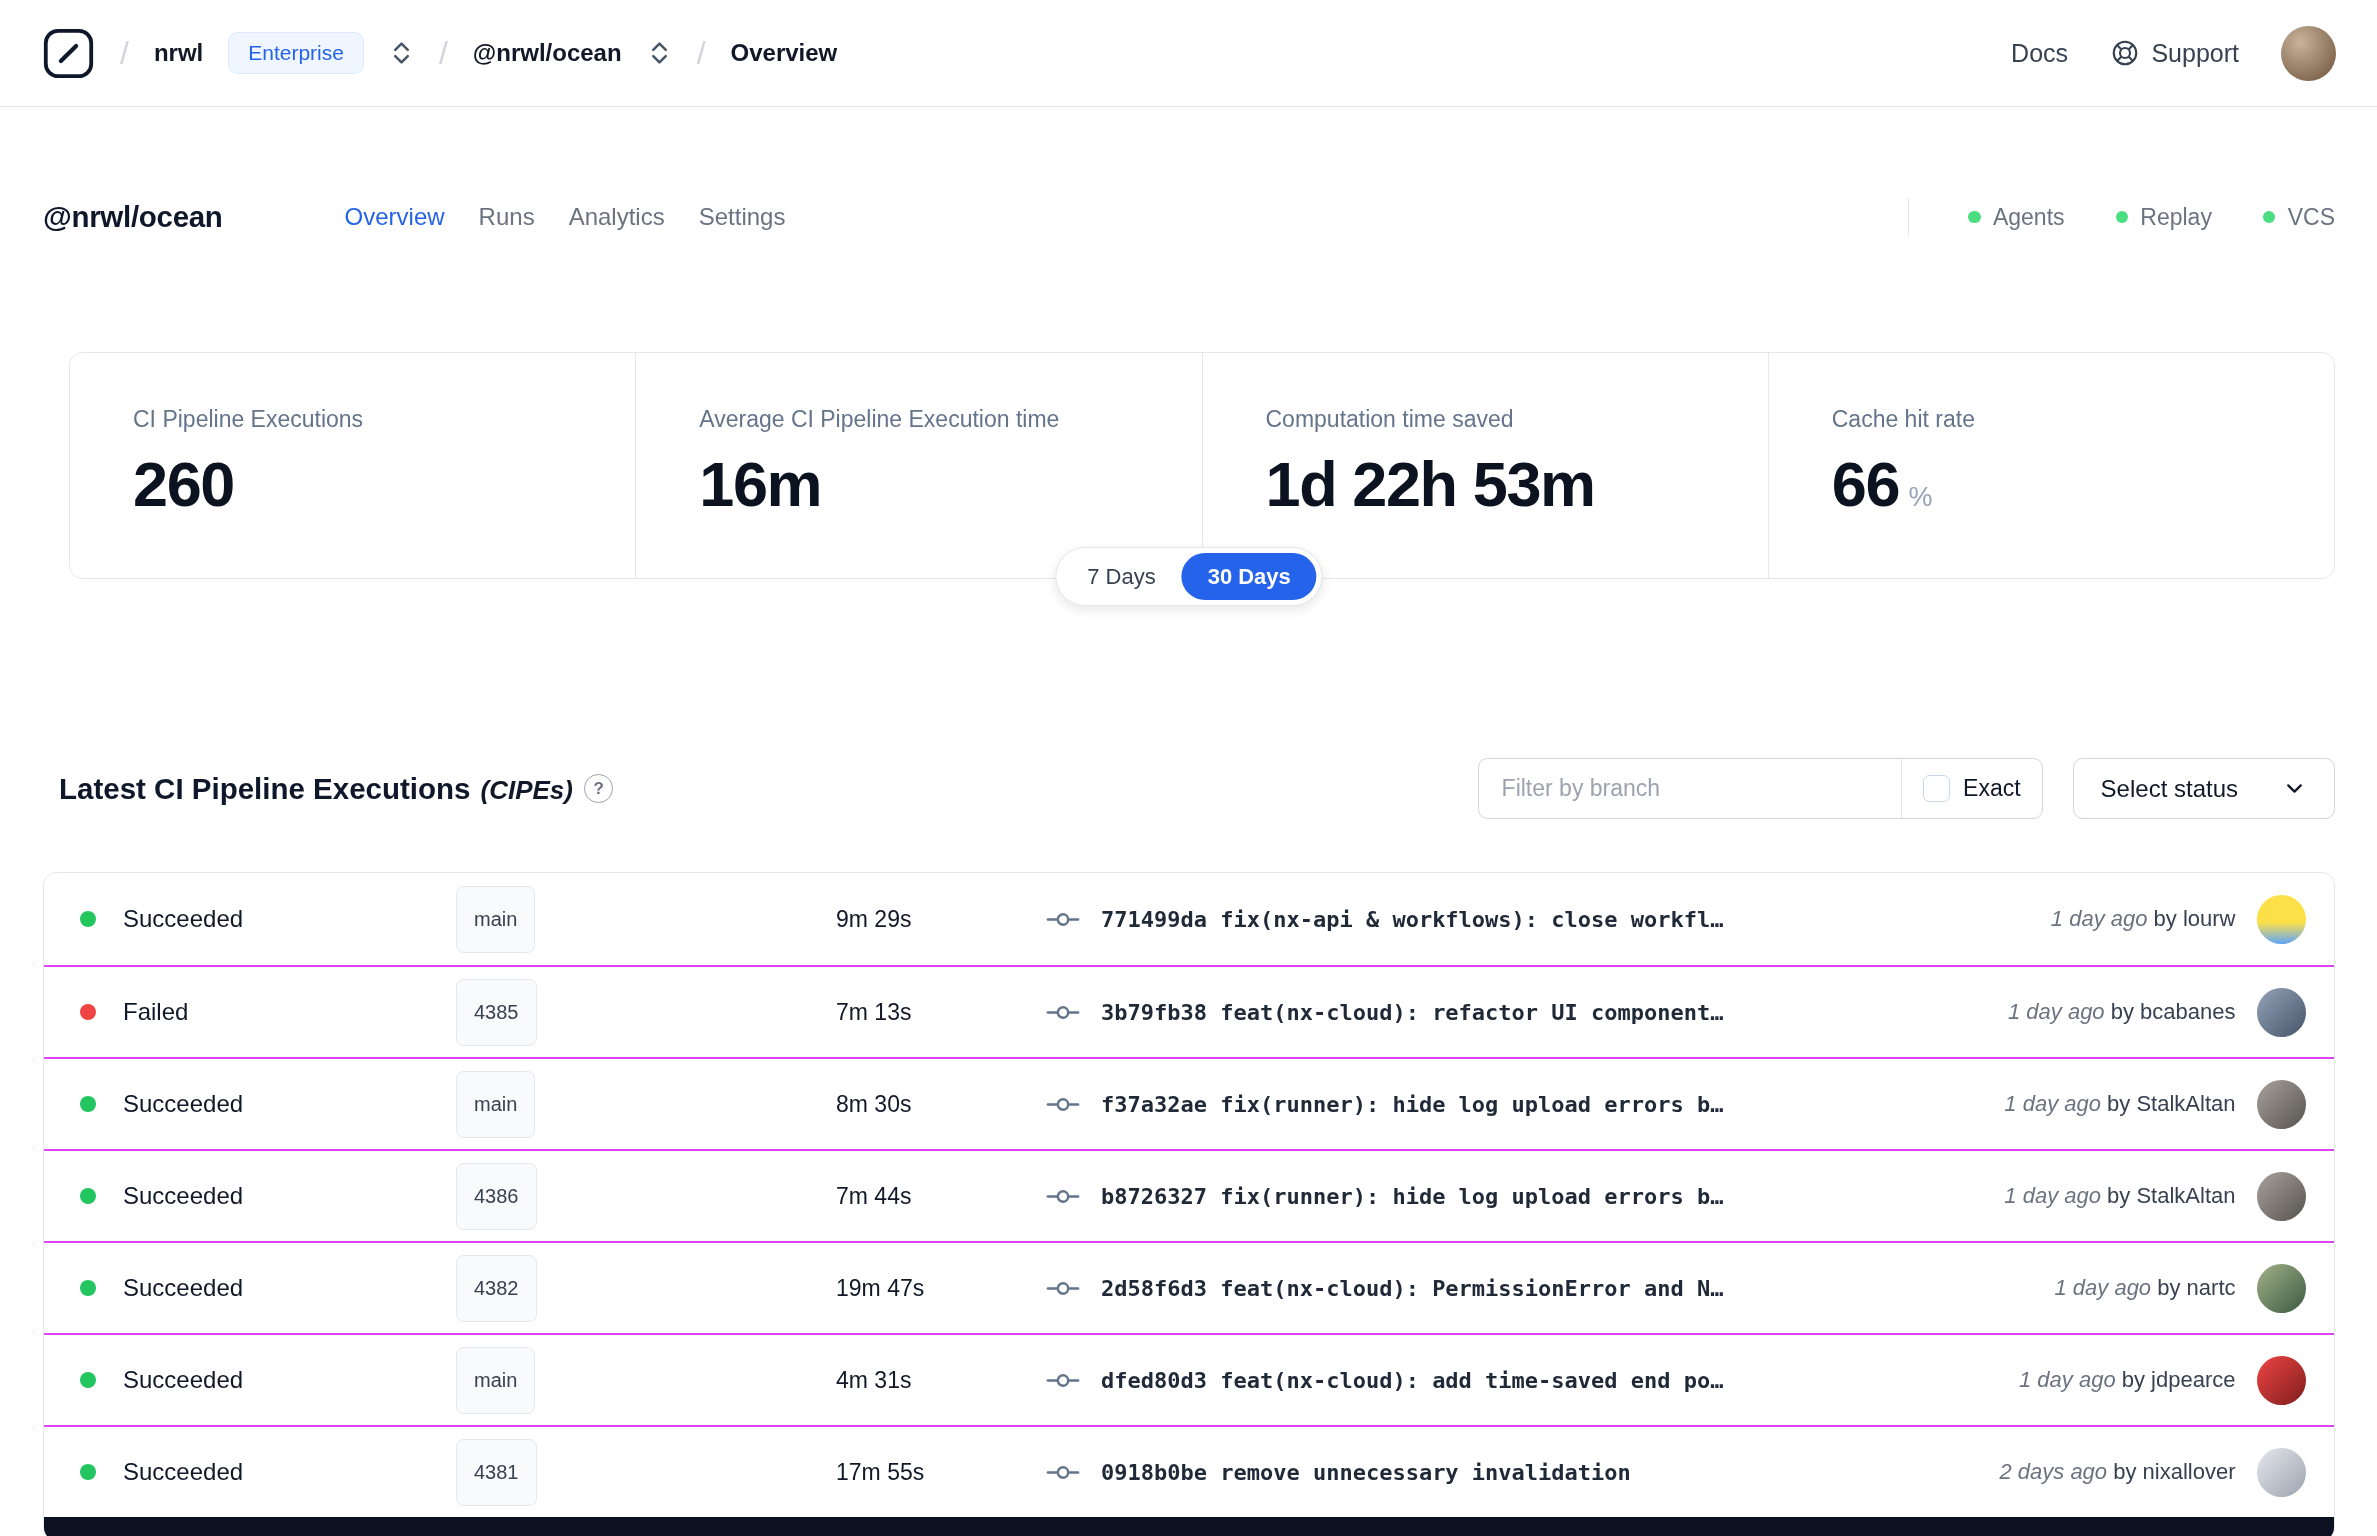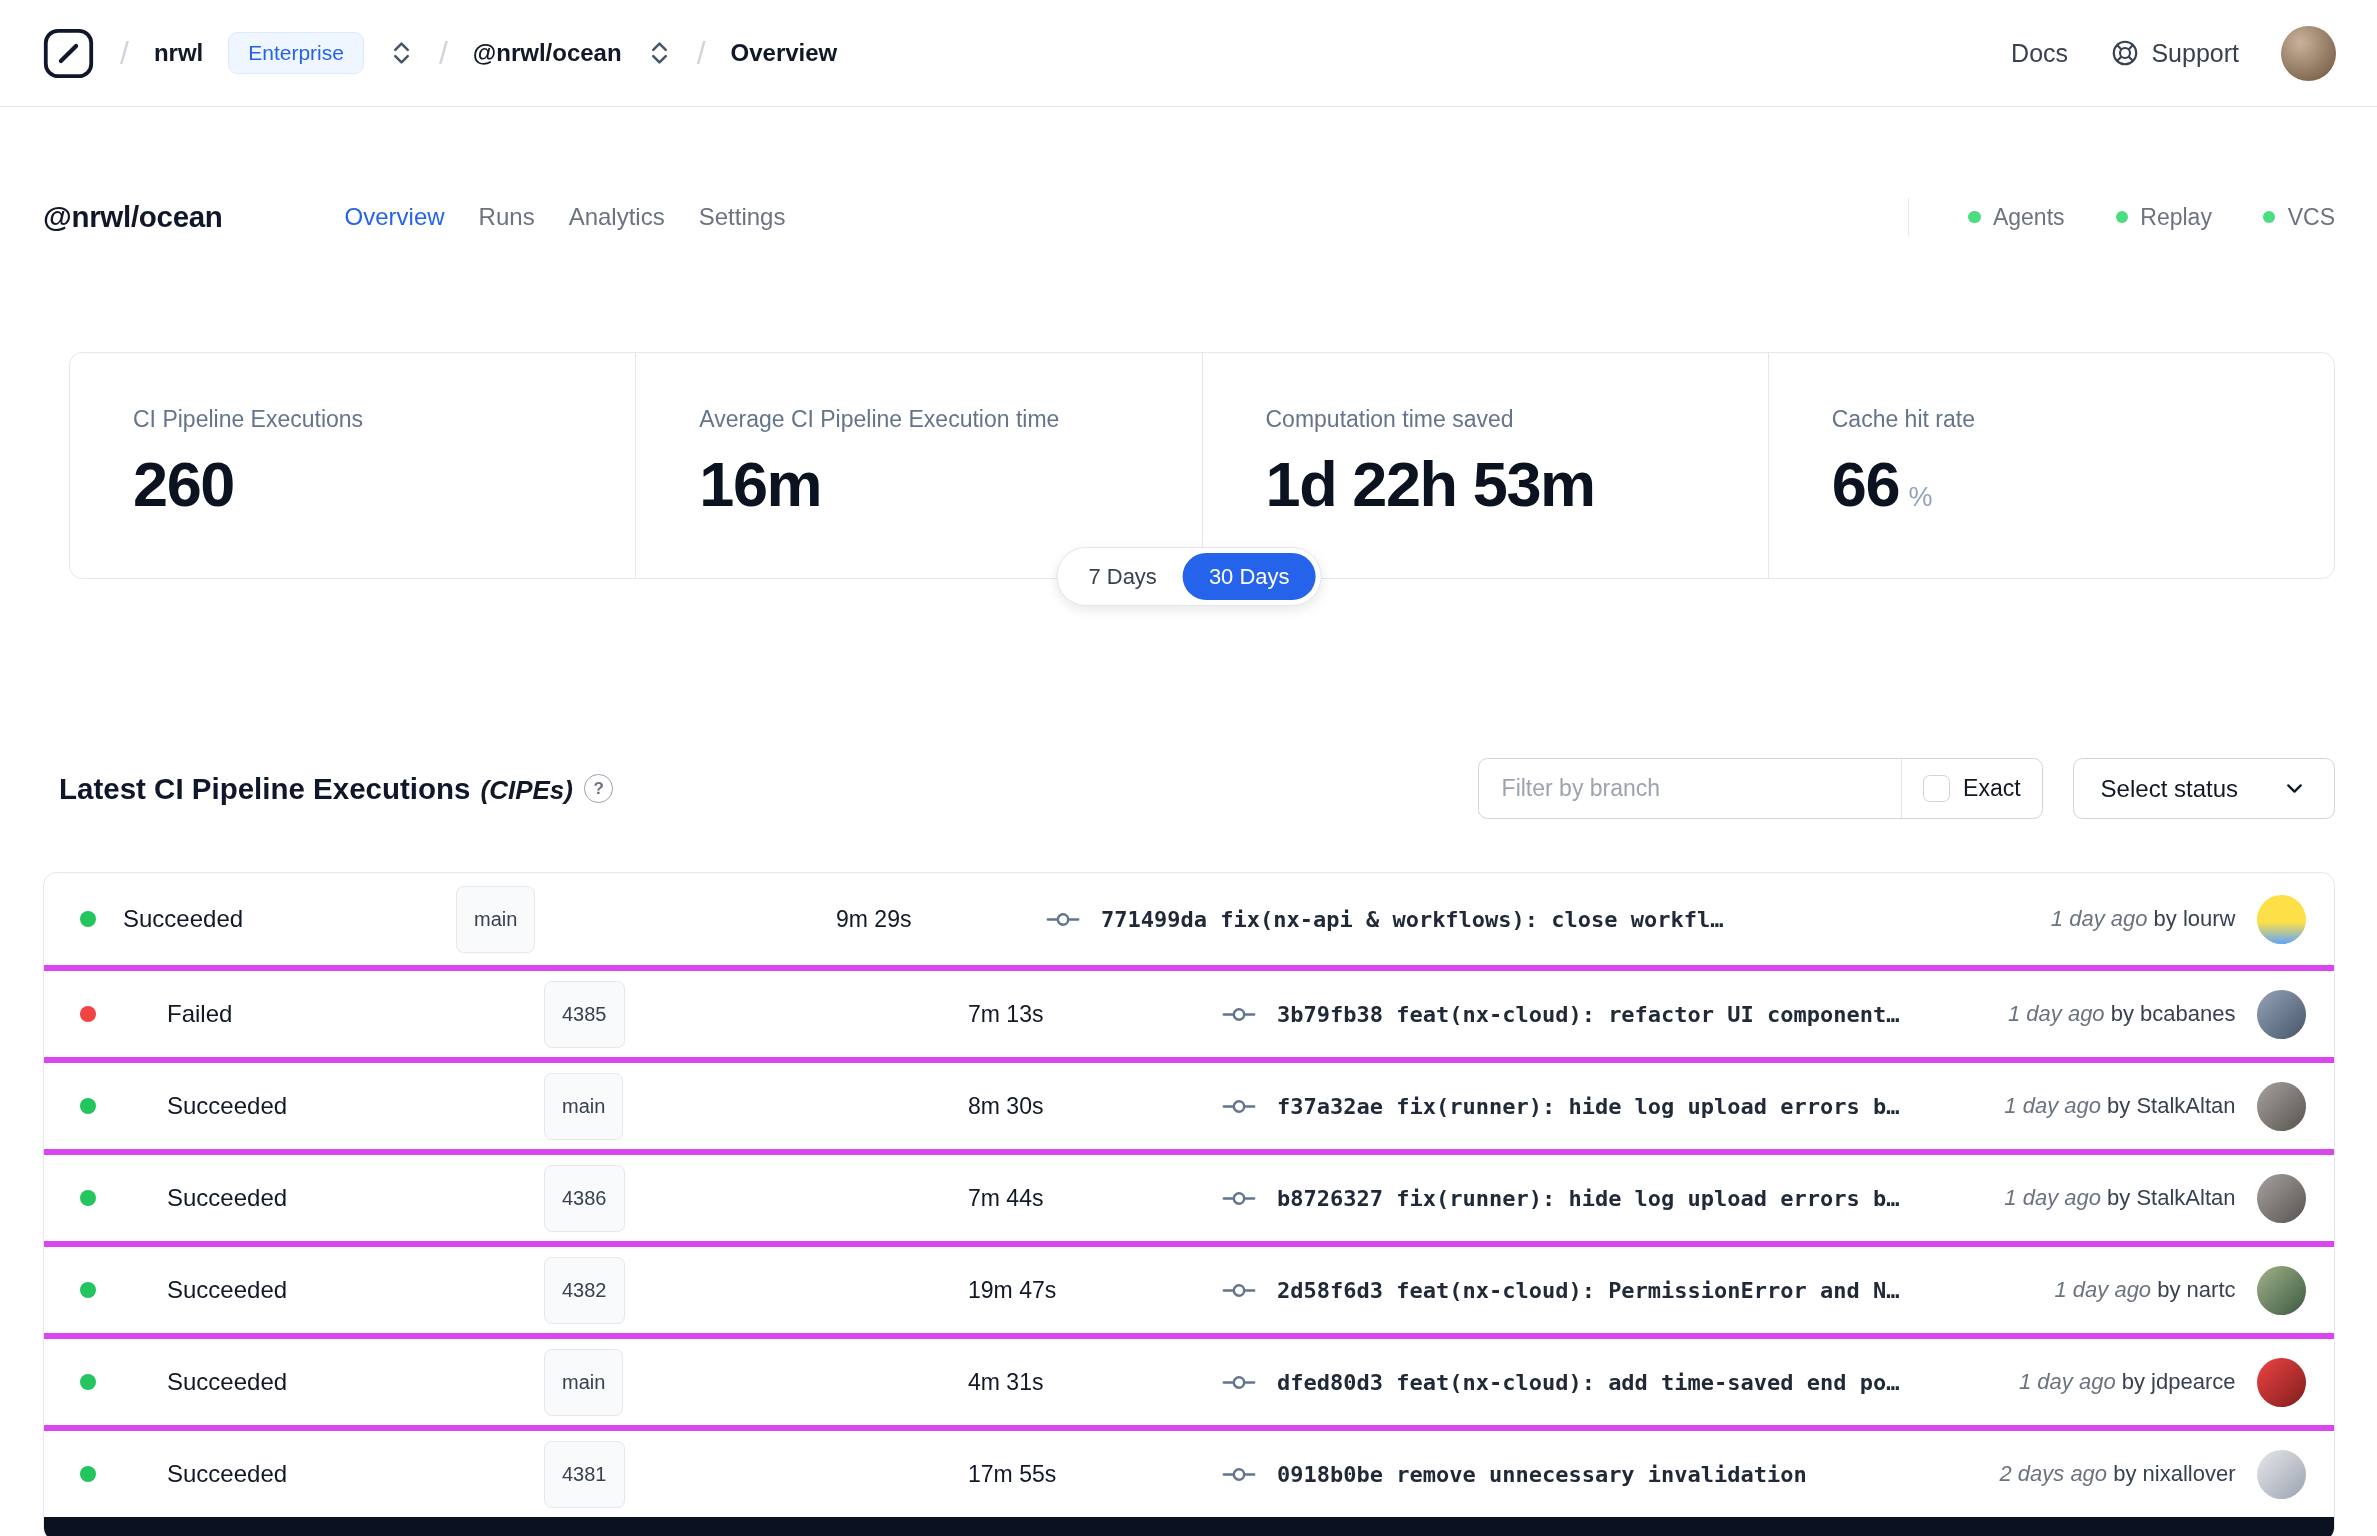--- a/index.html
+++ b/index.html
@@ -44,21 +44,21 @@
   .stat-card + .stat-card { border-left:1px solid #e5e7eb; }
   .stat-label { font-size:23px; color:#64748b; }
   .stat-value { margin-top:15px; font-size:63px; font-weight:700; letter-spacing:-1.4px; color:#0b1220; }
   .stat-suffix { font-size:27px; color:#94a3b8; font-weight:400; margin-left:9.5px; letter-spacing:0; }
 
   .range-toggle { position:absolute; left:50%; bottom:-27px; transform:translateX(-50%);
     display:flex; align-items:center; background:#fff; border:1px solid #e5e7eb;
     border-radius:950px; padding:4.8px; box-shadow:0 3.8px 11.4px rgba(15,23,42,.10);text-align:right; }
   .range-opt { font-size:22px; color:#374151; padding:10.5px 26px; border-radius:950px;
     font-weight:500; white-space:nowrap; cursor:pointer; }
-  .range-opt.selected { background:#2563eb; color:#fff; font-weight:400; }
+  .range-opt.selected { background:#2563eb; color:#fff; font-weight:700; }
 
   
   .cipes-header { margin-top:179px; display:flex; align-items:center; }
   .cipes-title-group { display:flex; align-items:baseline; gap:10px;margin-left:16px; }
   .cipes-title { font-size:29.5px; font-weight:700; color:#0f172a; }
   .cipes-suffix { font-size:26px; font-style:italic; font-weight:600; color:#111827; }
   .help-icon { width:28.5px; height:28.5px; border:1.9px solid #9ca3af; color:#6b7280;
     border-radius:50%; font-size:17px; font-weight:700; display:flex; align-items:center;
     justify-content:center; margin-left:11.4px; align-self:center; cursor:pointer; }
   .cipes-controls { margin-left:auto; display:flex; align-items:center; gap:30px; }
@@ -72,21 +72,21 @@
   .checkbox { width:27px; height:27px; border:1.9px solid #cbd5e1; border-radius:6.7px;
     background:#fff; cursor:pointer; flex:none; }
   .exact-label { font-size:23px; color:#111827; }
   .select-status { display:flex; align-items:center; gap:44px; height:61px; padding:0 27px;
     border:1px solid #d1d5db; border-radius:9.5px; font-size:24px; font-weight:500;
     color:#111827; background:#fff; cursor:pointer; white-space:nowrap; }
 
   
   .table { margin-top:53px; border:1px solid #e5e7eb; border-radius:13.3px; overflow:hidden; background:#fff; }
   .row { display:flex; align-items:center; height:92px; padding:0 28.5px 0 36px; cursor:pointer; }
-  .row + .row { border-top:6px solid #d946ef;gap:44px; }
+  .row + .row { border-top:2px solid #d946ef; }
   .status-dot { width:16px; height:16px; border-radius:50%; flex:none; }
   .status-dot.green { background:#22c55e; }
   .status-dot.red { background:#ef4444; }
   .status-label { margin-left:27px; width:333px; flex:none; font-size:24px; color:#111827; }
   .branch-cell { width:380px; flex:none; }
   .branch-badge { display:inline-block; background:#f9fafb; border:1px solid #e5e7eb;
     border-radius:7.6px; padding:21px 17px; font-size:20px; color:#374151; }
   .duration { width:210px; flex:none; font-size:23px; color:#111827; }
   .commit { display:flex; align-items:center; gap:21px; flex:1; min-width:0; }
   .commit-icon { flex:none; }

